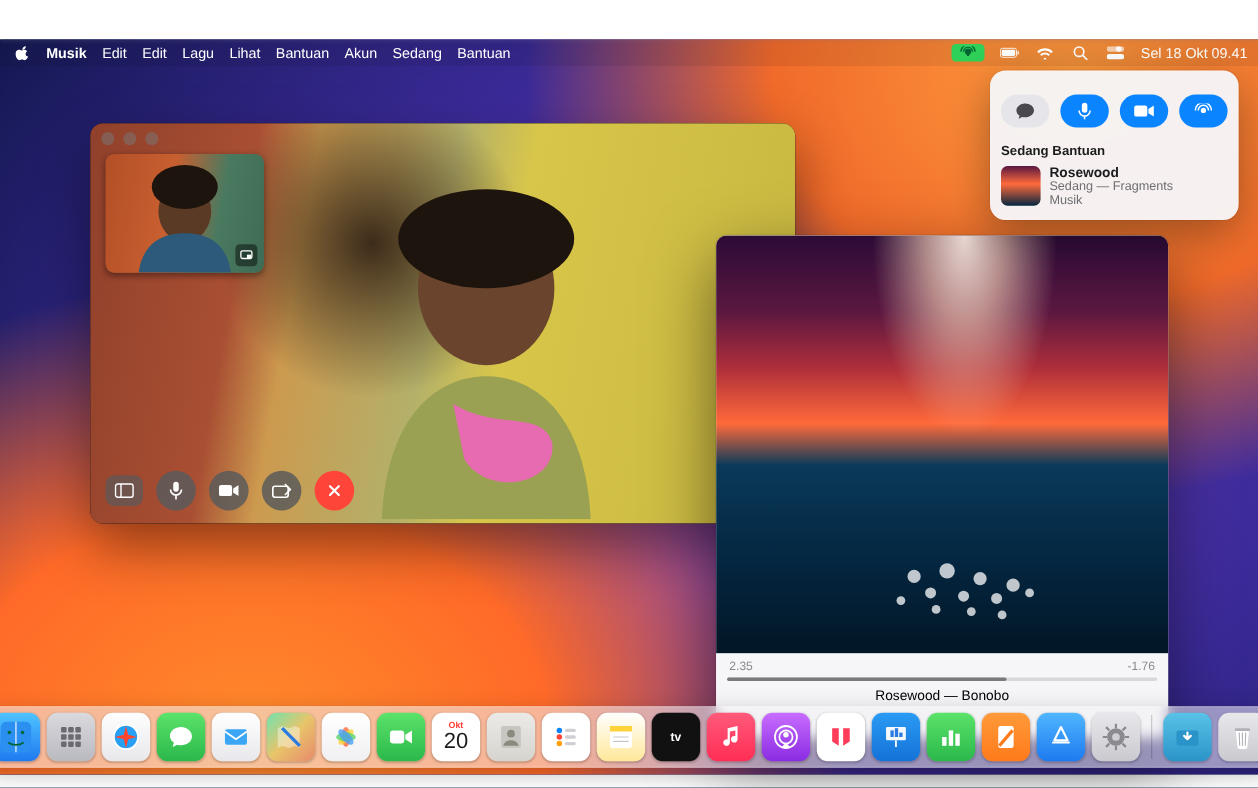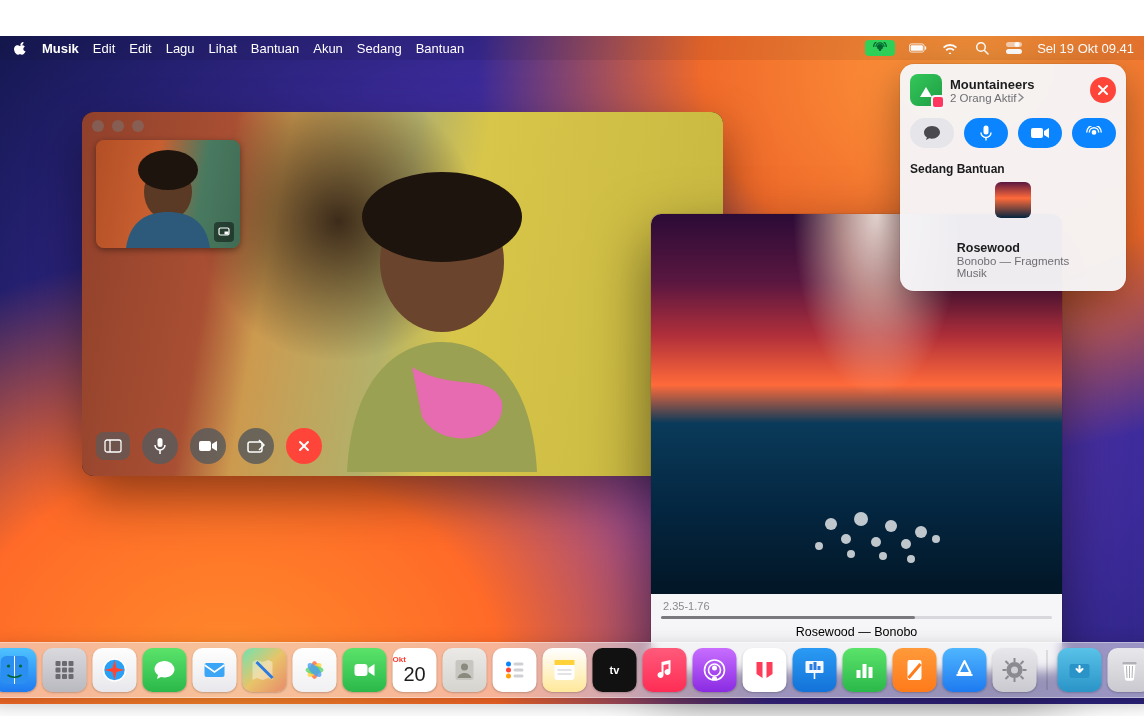--- a/index.html
+++ b/index.html
@@ -75,21 +75,21 @@
   box-shadow: 0 24px 60px rgba(0,0,0,0.5), 0 0 0 1px rgba(0,0,0,0.08);
 }
 .miniplayer .art {
   position:absolute; left:0; top:0; right:0; height:380px;
   background:
     radial-gradient(120px 260px at 55% 0%, rgba(255,240,230,0.9) 0%, rgba(255,220,190,0.6) 30%, rgba(255,120,90,0) 70%),
     linear-gradient(180deg, #2b0b36 0%, #5a1740 18%, #b02f3a 32%, #ff6a3a 45%, #0a3a5a 55%, #042640 78%, #021626 100%);
 }
 .miniplayer .bubbles { position:absolute; left:0; right:0; top:270px; height:90px; }
 .miniplayer .info { position:absolute; left:0; right:0; bottom:0; height:77px; background:rgba(246,246,248,0.96); padding:6px 10px 8px; }
-.miniplayer .times { display:flex; font-size:11px; color:#8a8a8e; padding:0 2px; }
+.miniplayer .times { display:flex; justify-content:space-between; font-size:11px; color:#8a8a8e; padding:0 2px; }
 .miniplayer .progress { height:3px; background:#d8d8dc; border-radius:2px; margin:4px 0 6px; position:relative; }
 .miniplayer .progress .fill { position:absolute; left:0; top:0; bottom:0; width:65%; background:#7a7a7e; border-radius:2px; }
 .miniplayer .listeners { text-align:center; font-size:11px; color:#8a8a8e; letter-spacing:0.3px; display:flex; align-items:center; justify-content:center; gap:4px; }
 .miniplayer .track { text-align:center; font-size:12.5px; color:#000000; font-weight:400; margin-top:2px; }
 
 
 .popover {
   position:absolute; right:18px; top:28px; width:226px;
   background:rgba(246,246,248,0.96); border-radius:14px;
   box-shadow: 0 12px 40px rgba(0,0,0,0.35), 0 0 0 1px rgba(0,0,0,0.06);
@@ -99,21 +99,21 @@
 .popover .avatar { width:32px; height:32px; border-radius:8px; background:linear-gradient(135deg,#34c759,#1e9e45); position:relative; display:flex; align-items:center; justify-content:center; }
 .popover .avatar .badge { position:absolute; right:-3px; bottom:-3px; width:14px; height:14px; border-radius:4px; background:#ff375f; border:2px solid #f6f6f8; }
 .popover .grp .name { font-size:13px; font-weight:600; color:#1c1c1e; }
 .popover .grp .sub { font-size:11.5px; color:#6e6e73; display:flex; align-items:center; gap:2px; }
 .popover .close { margin-left:auto; width:26px; height:26px; border-radius:50%; background:#ff453a; display:flex; align-items:center; justify-content:center; }
 .popover .row { display:flex; justify-content:space-between; gap:10px; margin-top:12px; }
 .popover .row .pbtn { flex:1; height:30px; border-radius:15px; display:flex; align-items:center; justify-content:center; }
 .popover .row .pbtn.gray { background:#e5e5ea; }
 .popover .row .pbtn.blue { background:#0a84ff; }
 .popover .section { font-size:12px; font-weight:600; color:#1c1c1e; margin:14px 0 6px; }
-.popover .np { display:flex; gap:23px; align-items:center;flex-direction:column; }
+.popover .np { display:flex; gap:8px; align-items:center; }
 .popover .np .cover { width:36px; height:36px; border-radius:6px; background:
     linear-gradient(180deg,#5a1740 0%,#ff6a3a 45%,#042640 100%); }
 .popover .np .meta .t { font-size:12.5px; font-weight:600; color:#1c1c1e; }
 .popover .np .meta .s { font-size:11.5px; color:#6e6e73; }
 
 
 .dock {
   position:absolute; left:50%; transform:translateX(-50%); bottom:6px;
   display:flex; align-items:center; gap:6px;
   background:rgba(240,240,244,0.55); backdrop-filter: blur(6px);
@@ -141,21 +141,21 @@
 .podcasts{background:linear-gradient(180deg,#c86dff,#8a2be2);}
 .news{background:#fff;}
 .keynote{background:linear-gradient(180deg,#2a9bf4,#1472d8);}
 .numbers{background:linear-gradient(180deg,#5be36a,#2bb84a);}
 .pages{background:linear-gradient(180deg,#ff9a3a,#ff7a1a);}
 .appstore{background:linear-gradient(180deg,#4fb6ff,#1e7af0);}
 .settings{background:linear-gradient(180deg,#e8e8ec,#c9c9cf);}
 .downloads{background:linear-gradient(180deg,#59c2e8,#2a94c8);}
 .trash{background:linear-gradient(180deg,#e8e8ec,#c9c9cf);}
 
-.cal-top{font-size:8px;color:#ff3b30;font-weight:700;text-align:left;line-height:1;}
+.cal-top{font-size:8px;color:#ff3b30;font-weight:700;text-align:center;line-height:1;}
 .cal-day{font-size:20px;color:#1c1c1e;font-weight:500;text-align:center;line-height:1;}
 
 </style>
 </head>
 <body>
 
 <div class="desktop">
 
   <div class="menubar">
     <div class="left">
@@ -199,21 +199,21 @@
           </svg>
       </span>
       <span class="icon">
         <svg width="16" height="12" viewBox="0 0 16 12">
             <rect x="0" y="0" width="16" height="5" rx="2.5" fill="#fff" opacity="0.6"></rect>
             <rect x="0" y="7" width="16" height="5" rx="2.5" fill="#fff"></rect>
             <circle cx="11" cy="2.5" r="2.5" fill="#fff"></circle>
             <circle cx="5" cy="9.5" r="2.5" fill="#fff" opacity="0.6"></circle>
           </svg>
       </span>
-      <span class="clock">Sel 19 Okt  09.41</span>
+      <span class="clock">Sel 18 Okt  09.41</span>
     </div>
   </div>
 
   <div class="facetime">
     <div class="remote">
 
       <svg class="person" viewBox="0 0 300 330">
         <ellipse cx="150" cy="120" rx="62" ry="70" fill="#6a442c"></ellipse>
         <path d="M55 330 C60 230 110 200 150 200 C190 200 240 230 245 330 Z" fill="#9aa152"></path>
         <path d="M120 225 C160 250 200 230 210 260 C215 300 150 310 130 275 Z" fill="#e76bb0"></path>
@@ -300,43 +300,20 @@
         <span>-1.76</span>
       </div>
       <div class="progress">
         <div class="fill" style="width: 65%;"></div>
       </div>
       <div class="track">Rosewood — Bonobo</div>
     </div>
   </div>
 
   <div class="popover">
-    <div class="head">
-      <div class="avatar">
-        <svg width="18" height="14" viewBox="0 0 18 14">
-            <path fill="#fff" d="M3 14l6-10 6 10z"></path>
-          </svg>
-        <span class="badge"></span>
-      </div>
-      <div class="grp">
-        <div class="name">Mountaineers</div>
-        <div class="sub">
-          <span>2 Orang Aktif</span>
-          <svg width="6" height="9" viewBox="0 0 6 9">
-              <path d="M1 1l4 3.5L1 8" fill="none" stroke="#8a8a8e" stroke-width="1.4" stroke-linecap="round"></path>
-            </svg>
-        </div>
-      </div>
-      <div class="close">
-        <svg width="12" height="12" viewBox="0 0 12 12">
-            <line x1="2" y1="2" x2="10" y2="10" stroke="#fff" stroke-width="2" stroke-linecap="round"></line>
-            <line x1="10" y1="2" x2="2" y2="10" stroke="#fff" stroke-width="2" stroke-linecap="round"></line>
-          </svg>
-      </div>
-    </div>
     <div class="row">
       <div class="pbtn gray">
         <svg width="18" height="16" viewBox="0 0 18 16">
             <path fill="#4a4a4e" d="M9 1C4.6 1 1 3.9 1 7.4c0 2 1.1 3.7 2.9 4.9l-.9 2.6 3.2-1.6c.9.2 1.8.4 2.8.4 4.4 0 8-2.9 8-6.4S13.4 1 9 1z"></path>
           </svg>
       </div>
       <div class="pbtn blue">
         <svg width="12" height="16" viewBox="0 0 12 16">
             <rect x="3.5" y="0.5" width="5" height="9" rx="2.5" fill="#fff"></rect>
             <path d="M1 7.5a5 5 0 0010 0" fill="none" stroke="#fff" stroke-width="1.4"></path>
@@ -353,21 +330,21 @@
         <svg width="18" height="14" viewBox="0 0 18 14">
             <path fill="#fff" d="M9 4a2.4 2.4 0 100 4.8A2.4 2.4 0 009 4zm-8 2.4a8 8 0 0116 0h-1.4a6.6 6.6 0 00-13.2 0H1zm2.6 0a5.4 5.4 0 0110.8 0h-1.4a4 4 0 00-8 0H3.6z"></path>
           </svg>
       </div>
     </div>
     <div class="section">Sedang Bantuan</div>
     <div class="np">
       <div class="cover"></div>
       <div class="meta">
         <div class="t">Rosewood</div>
-        <div class="s">Bonobo — Fragments</div>
+        <div class="s">Sedang — Fragments</div>
         <div class="s">Musik</div>
       </div>
     </div>
   </div>
 
   <div class="dock">
     <div class="app finder">
         <svg viewBox="0 0 28 28">
           <rect width="28" height="28" rx="6" fill="#2a8ff0"></rect>
           <path d="M14 0v28" stroke="#fff" stroke-width="1"></path>

